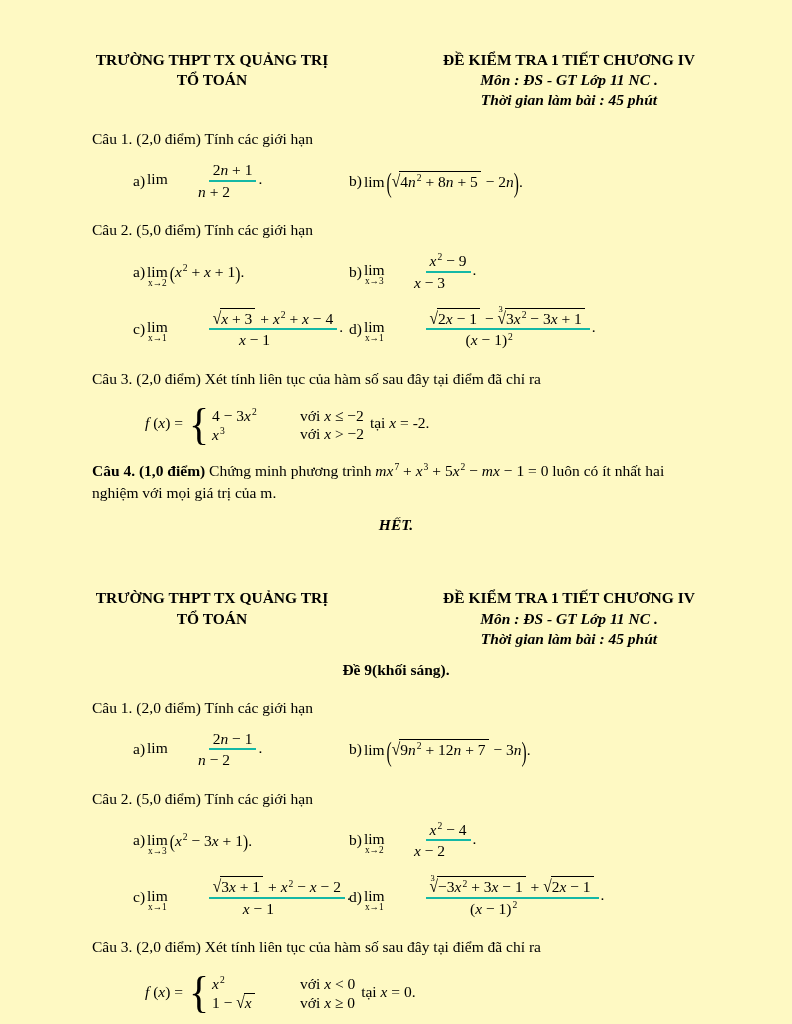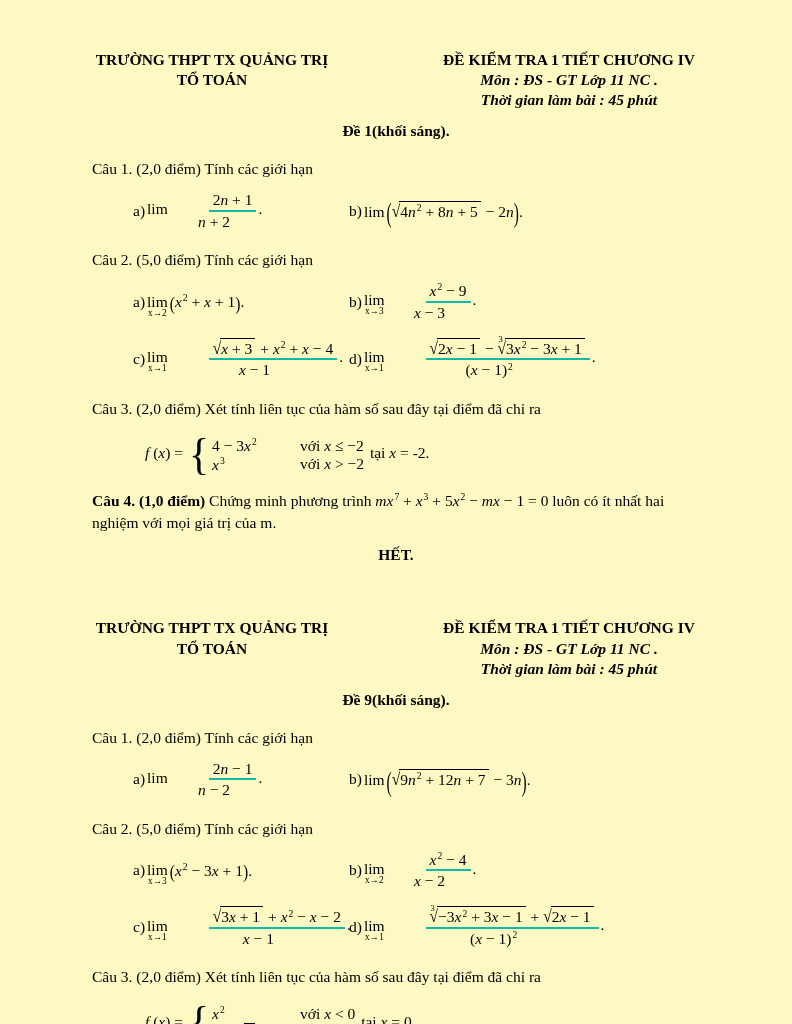--- a/index.html
+++ b/index.html
@@ -21,21 +21,21 @@
   .title-block { text-align:center; font-weight:700; min-width:262px;font-family:Liberation Serif, serif; }
   .title-block .ital { font-style:italic; }
   .exam-label { text-align:center; font-weight:700; margin-top:12px; }
   .q-head { margin-top:20px; }
   .q-head b { font-weight:400; }
   .items { display:grid; grid-template-columns:216px auto; row-gap:16px; align-items:center; margin:12px 0 0 41px; }
   .item { display:flex; align-items:center; }
   .ilabel { margin-right:2px; }
   .q3-line { margin:16px 0 6px 53px; }
   .q4 { margin:14px 0 12px 0; line-height:1.45; }
-  .het { text-align:center; font-weight:700; margin-top:0; }
+  .het { text-align:center; font-weight:700; margin-top:0;font-style:italic; }
 
   
   .math { white-space:nowrap; }
   .mi { font-style:italic; }
   .mr { font-style:normal; }
   .msup { font-size:0.62em; vertical-align:0.6em; margin-left:1px; }
   .mfrac { display:inline-flex; flex-direction:column; align-items:center; vertical-align:middle; margin:0 2px; text-align:center; }
   .mnum, .mden { display:block; line-height:1.25; padding:0 4px; }
   .mnum { border-bottom:2px solid #14b8a6;margin-left:37px; }
   .mlim { display:inline-block; position:relative; line-height:1.1; margin-right:2px; }
@@ -62,21 +62,20 @@
       <div class="school">
         <div>TRƯỜNG THPT TX QUẢNG TRỊ</div>
         <div>TỔ TOÁN</div>
       </div>
       <div class="title-block">
         <div>ĐỀ KIỂM TRA 1 TIẾT CHƯƠNG IV</div>
         <div class="ital">Môn : ĐS - GT Lớp 11 NC .</div>
         <div class="ital">Thời gian làm bài : 45 phút</div>
       </div>
     </header>
-    <div class="exam-label">Đề 1(khối sáng).</div>
 
     <div class="q-head">
       <b>Câu 1. (2,0 điểm)</b><span> Tính các giới hạn</span>
     </div>
     <div class="items">
       <div class="item">
         <span class="ilabel">a)</span>
         <span class="math"><span class="mr mlim-plain">lim</span><span class="mfrac">
               <span class="mnum"><span class="mr">2</span><span class="mi">n</span><span class="mr"> + 1</span></span>
               <span class="mden"><span class="mi">n</span><span class="mr"> + 2</span></span>

